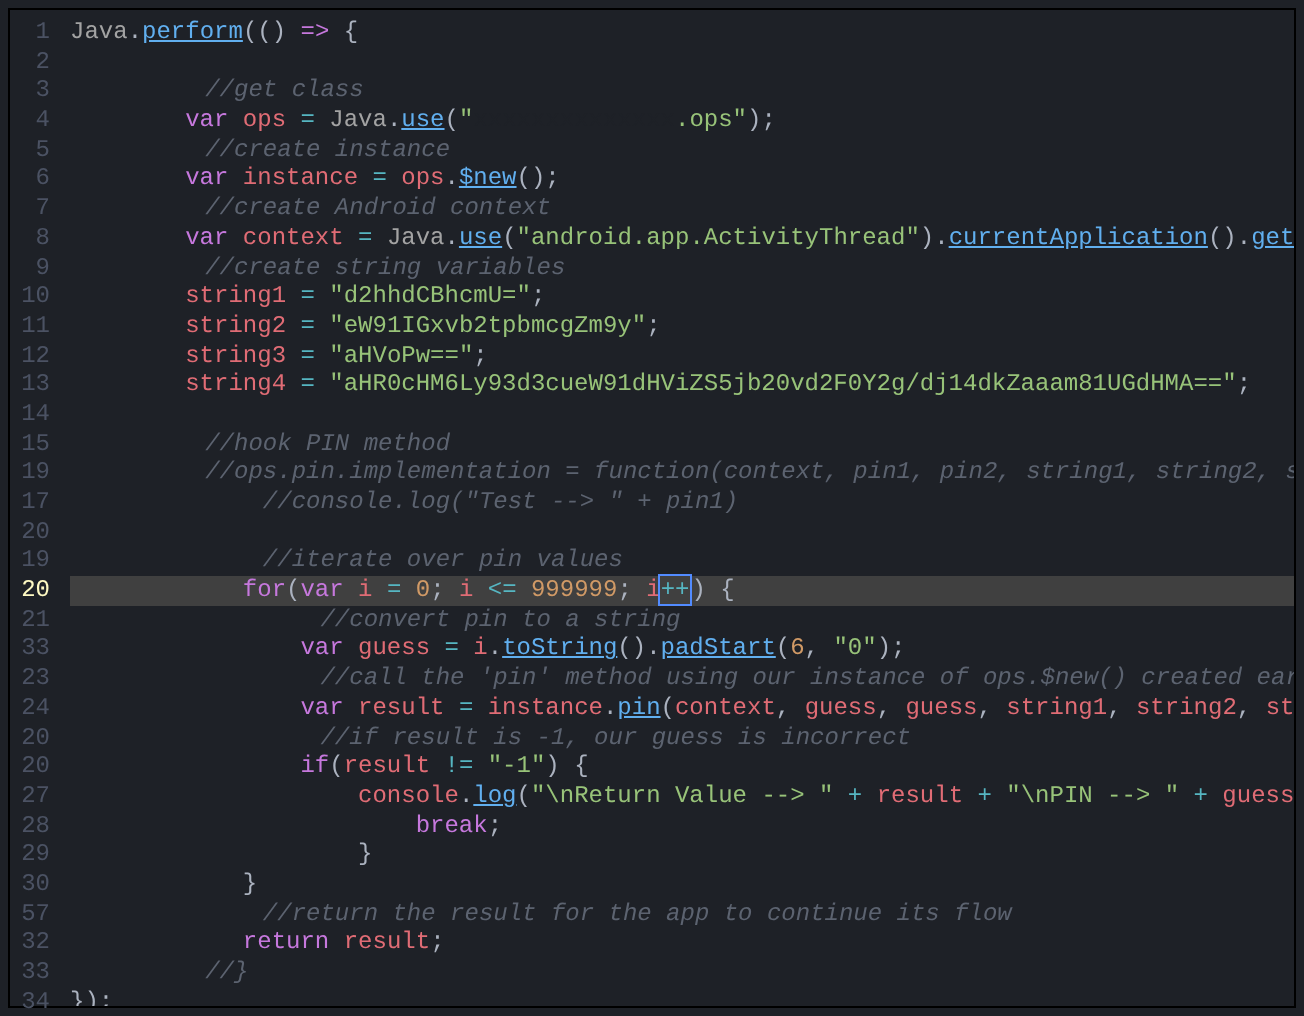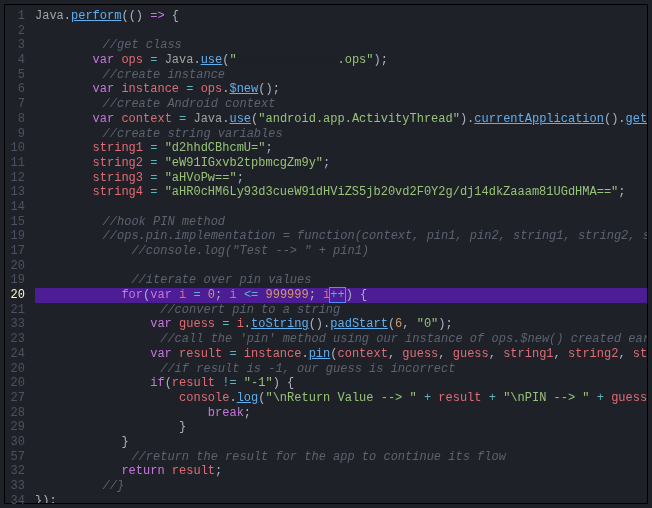--- a/index.html
+++ b/index.html
@@ -32,21 +32,21 @@
   .code {
     padding: 4px 0 4px 2px;
     white-space: pre;
     color: #abb2bf;
     line-height: 14.7px;
     flex: 1;
     overflow: hidden;
     position: relative;
   }
   .line { height: 14.7px; }
-  .line.hl { background: #4c1d95; }
+  .line.hl { background: #404040; }
   .cursor-mark {
     border: 1px solid #528bff;
     padding: 0 0px;
     margin-left: -1px;
   }
   
   .p  { color: #abb2bf; }  
   .kw { color: #c678dd; }  
   .mt { color: #a3a3a3; }  
   .fn { color: #61afef; text-decoration: underline; }  

